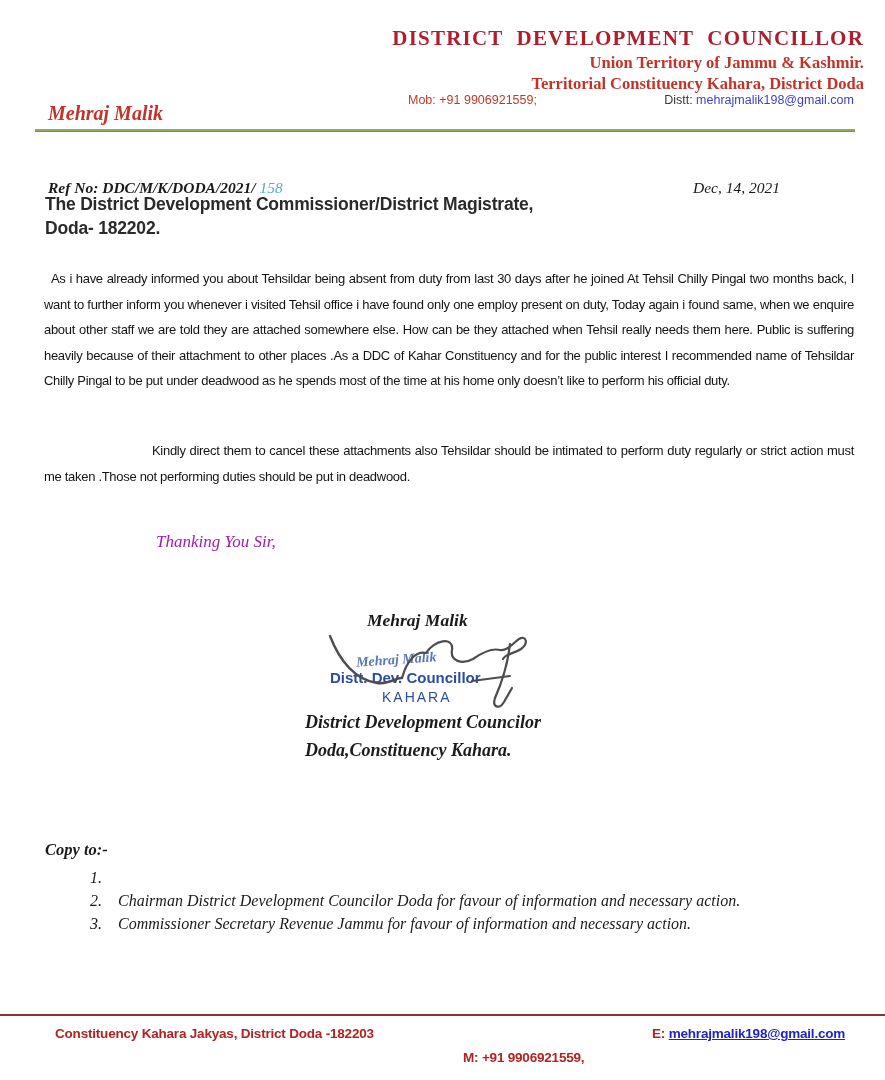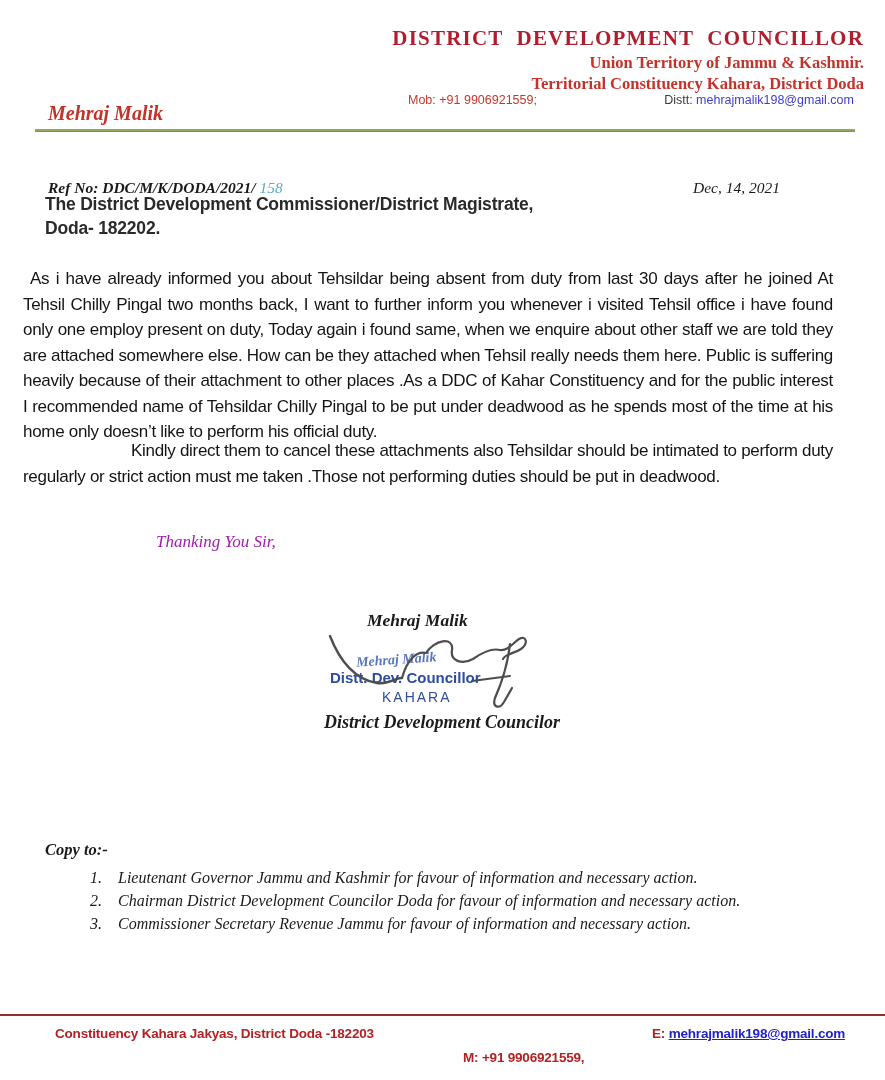--- a/index.html
+++ b/index.html
@@ -84,24 +84,24 @@
     font-family: "Liberation Sans", sans-serif;
     font-size: 17.5px;
     font-weight: bold;
     color: #2a2a2a;
     line-height: 24px;
     letter-spacing: -0.2px;
   }
   
   .body-para {
     position: absolute;
-    left: 23px;
+    left: 44px;
     width: 810px;
     font-family: "Liberation Sans", sans-serif;
-    font-size: 17px;
+    font-size: 13px;
     letter-spacing: -0.3px;
     line-height: 25.5px;
     text-align: justify;
     color: #141414;
   }
   .para1 { top: 266px; text-indent: 7px; }
   .para2 { top: 438px; font-weight: normal; text-indent: 108px; line-height: 26px; }
   .closing {
     position: absolute;
     left: 156px; top: 532px;
@@ -145,21 +145,20 @@
   }
   .sig-svg { position: absolute; left: 0; top: 0; }
   .designation {
     position: absolute;
     left: 305px; top: 708px;
     font-size: 18px;
     font-weight: bold;
     font-style: italic;
     color: #1c1c1c;
     line-height: 28px;
-    margin-left: 19px;
   }
   
   .copy-heading {
     position: absolute;
     left: 45px; top: 840px;
     font-size: 16.5px;
     font-weight: bold;
     font-style: italic;
   }
   .copy-list {
@@ -239,27 +238,27 @@
     <svg class="sig-svg" width="230" height="90" viewBox="0 0 230 90" fill="none">
       <path d="M8,8 C18,34 34,52 55,55 C68,57 74,49 80,50" stroke="#4d4d4d" stroke-width="2.4" stroke-linecap="round" fill="none"></path>
       <path d="M80,50 C85,32 94,23 104,25 C112,12 132,8 130,22 C128,33 140,37 151,31 C161,24 170,20 178,22 C186,23 191,15 197,11 C204,7 207,15 199,21 C192,26 184,25 181,31" stroke="#4d4d4d" stroke-width="2.2" stroke-linecap="round" fill="none"></path>
       <path d="M188,16 C186,34 180,54 173,70 C170,79 177,82 182,74 L190,60" stroke="#4d4d4d" stroke-width="2.2" stroke-linecap="round" fill="none"></path>
       <path d="M150,53 L188,48" stroke="#4d4d4d" stroke-width="2" stroke-linecap="round" fill="none"></path>
     </svg>
   </div>
 
   <div class="designation">
     <div>District Development Councilor</div>
+    <div>Doda,Constituency Kahara.</div>
   </div>
 
   <div class="copy-heading">Copy to:-</div>
   <div class="copy-list">
     <div class="copy-item">
       <span class="copy-num">1.</span>
-      <span>Lieutenant Governor Jammu and Kashmir for favour of information and necessary action.</span>
     </div>
     <div class="copy-item">
       <span class="copy-num">2.</span>
       <span>Chairman District Development Councilor Doda for favour of information and necessary action.</span>
     </div>
     <div class="copy-item">
       <span class="copy-num">3.</span>
       <span>Commissioner Secretary Revenue Jammu for favour of information and necessary action.</span>
     </div>
   </div>

